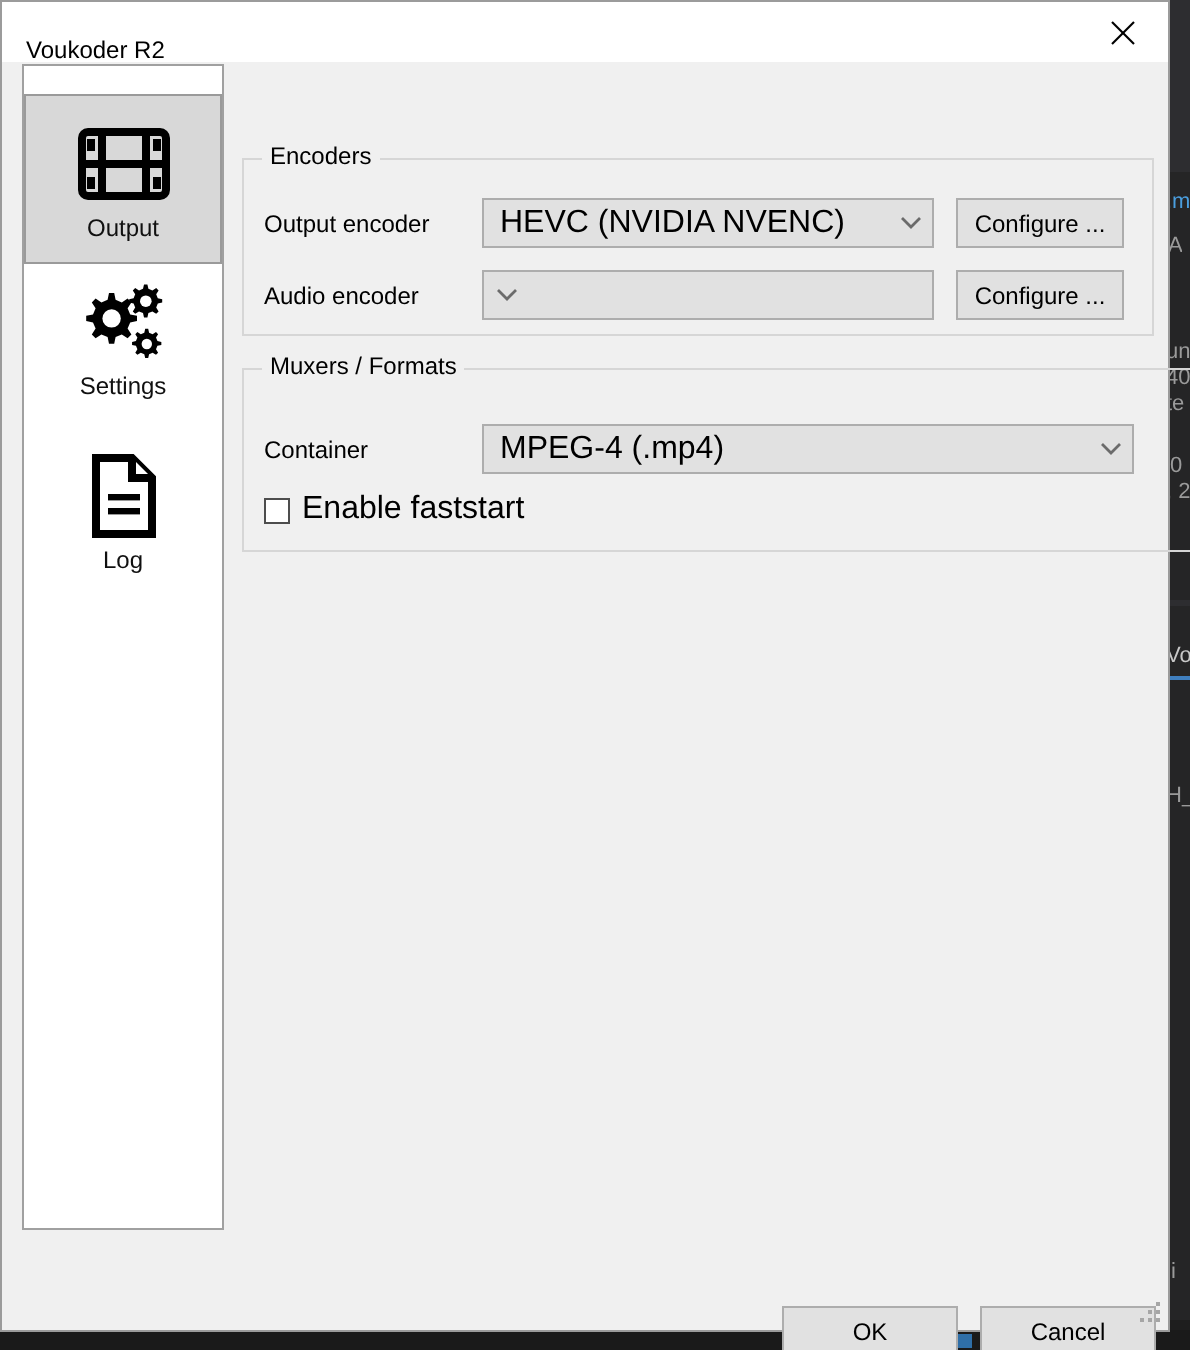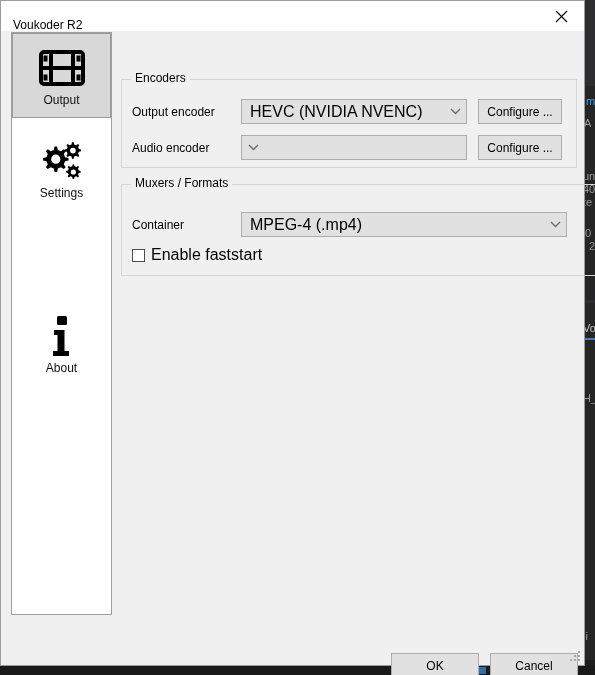--- a/index.html
+++ b/index.html
@@ -132,20 +132,21 @@
     align-items: center;
     justify-content: center;
     box-sizing: border-box;
     cursor: default;
     position: relative;
   }
   .nav-item.selected {
     background: #d8d8d8;
     border: 1px solid #9a9a9a;
     width: 99px;
+    margin-top: 14px;
   }
   .nav-icon {
     height: 46px;
     display: flex;
     align-items: center;
     justify-content: center;
   }
   .nav-label {
     font-size: 12px;
     color: #101010;
@@ -354,30 +355,32 @@
               <path d="M33 3.2l1.7 0 .5 2.2 2 .8 1.9-1.2 1.2 1.2-1.2 1.9.8 2 2.2.5v1.7l-2.2.5-.8 2 1.2 1.9-1.2 1.2-1.9-1.2-2 .8-.5 2.2h-1.7l-.5-2.2-2-.8-1.9 1.2-1.2-1.2 1.2-1.9-.8-2-2.2-.5v-1.7l2.2-.5.8-2-1.2-1.9 1.2-1.2 1.9 1.2 2-.8z"></path>
               <circle cx="33.9" cy="11.6" r="2.9" fill="#fff"></circle>
               <path d="M33.6 25.4l1.5 0 .45 1.95 1.75.72 1.7-1.05 1.05 1.05-1.05 1.7.72 1.75 1.95.45v1.5l-1.95.45-.72 1.75 1.05 1.7-1.05 1.05-1.7-1.05-1.75.72-.45 1.95h-1.5l-.45-1.95-1.75-.72-1.7 1.05-1.05-1.05 1.05-1.7-.72-1.75-1.95-.45v-1.5l1.95-.45.72-1.75-1.05-1.7 1.05-1.05 1.7 1.05 1.75-.72z"></path>
               <circle cx="34.4" cy="33" r="2.6" fill="#fff"></circle>
             </g>
           </svg>
         </span>
         <span class="nav-label">Settings</span>
       </div>
 
-
-      <div class="nav-item" style="position:absolute; left:0; top:268px;">
+      <div class="nav-item" style="position:absolute; left:0; top:180px;">
         <span class="nav-icon">
-          <svg width="34" height="46" viewBox="0 0 34 46">
-            <rect x="12" y="3" width="10" height="9" rx="1.5" fill="#000"></rect>
-            <path d="M9 17 h10.5 v21 h4.5 v5 h-16 v-5 h4.5 v-16 h-3.5 z" fill="#000"></path>
-          </svg>
-        </span>
-        <span class="nav-label">About</span>
-      </div>
+          <svg width="40" height="44" viewBox="0 0 40 44">
+            <path d="M6 3 h18 l10 10 v28 h-28 z" fill="#fff" stroke="#000" stroke-width="4" stroke-linejoin="miter"></path>
+            <path d="M24 3 v10 h10" fill="#fff" stroke="#000" stroke-width="4" stroke-linejoin="miter"></path>
+            <rect x="12" y="21" width="16" height="3.2" fill="#000"></rect>
+            <rect x="12" y="28" width="16" height="3.2" fill="#000"></rect>
+          </svg>
+        </span>
+        <span class="nav-label">Log</span>
+      </div>
+
     </div>
 
     <div class="content">
 
       <div class="groupbox" style="left:0; top:47px; width:456px; height:89px;">
         <div class="groupbox-title">Encoders</div>
       </div>
 
       <div class="form-label" style="left:11px; top:74px;">Output encoder</div>
       <div class="combo" style="left:120px; top:67px; width:226px;">

